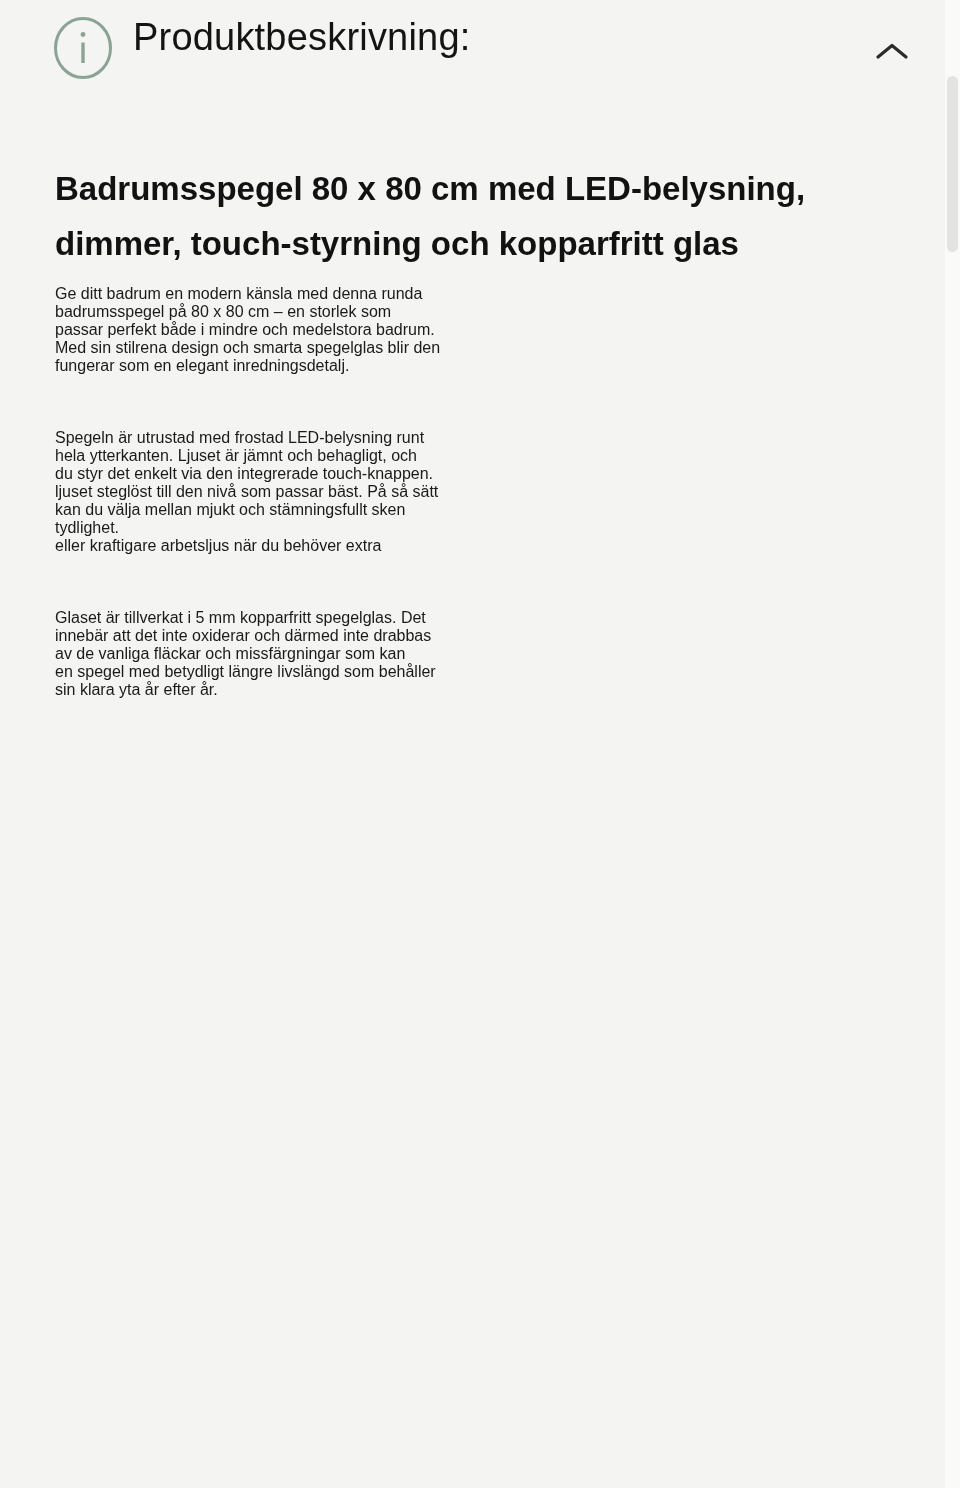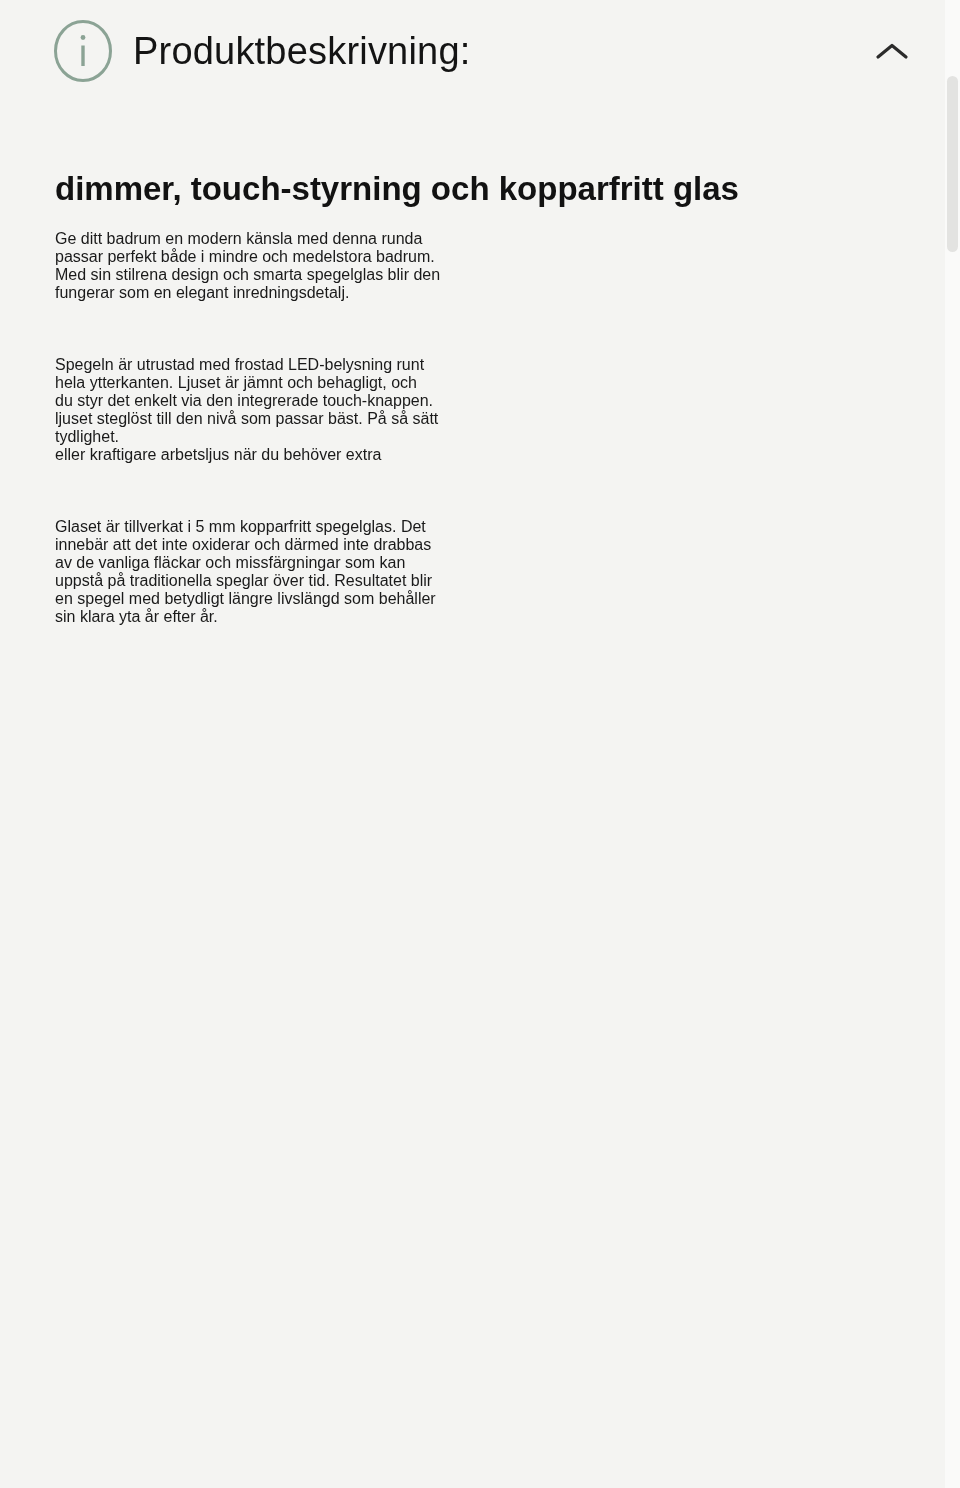--- a/index.html
+++ b/index.html
@@ -12,21 +12,20 @@
     position: relative;
     background: #f4f4f2;
     font-family: "Liberation Sans", sans-serif;
     color: #1a1a1a;
     overflow: hidden;
   }
 
   
   .section-header {
     display: flex;
-    align-items: center;
     padding: 16px 44px 0 53px;
     height: 70px;
     cursor: pointer;
   }
   .info-badge {
     width: 60px;
     height: 64px;
     flex: 0 0 auto;
   }
   .info-badge svg { display: block; }
@@ -105,47 +104,49 @@
     <button class="chevron-btn" aria-label="collapse">
       <svg width="36" height="20" viewBox="0 0 36 20" aria-hidden="true">
         <path d="M4 16 L18 4.5 L32 16" fill="none" stroke="#2b2b2b" stroke-width="3.2" stroke-linecap="round" stroke-linejoin="round"></path>
       </svg>
     </button>
   </div>
 
   <div class="content">
 
     <h2 class="product-title">
+      <div class="tline">Badrumsspegel 80 x 80 cm med LED-belysning,</div>
       <div class="tline">dimmer, touch-styrning och kopparfritt glas</div>
     </h2>
 
     <p class="para first">
       </p>
       <div class="tline">Ge ditt badrum en modern känsla med denna runda</div>
+      <div class="tline">badrumsspegel på 80 x 80 cm – en storlek som</div>
       <div class="tline">passar perfekt både i mindre och medelstora badrum.</div>
       <div class="tline">Med sin stilrena design och smarta spegelglas blir den</div>
       <div class="tline">fungerar som en elegant inredningsdetalj.</div>
     <p></p>
 
     <p class="para">
       </p>
       <div class="tline">Spegeln är utrustad med frostad LED-belysning runt</div>
       <div class="tline">hela ytterkanten. Ljuset är jämnt och behagligt, och</div>
       <div class="tline">du styr det enkelt via den integrerade touch-knappen.</div>
       <div class="tline">ljuset steglöst till den nivå som passar bäst. På så sätt</div>
+      <div class="tline">kan du välja mellan mjukt och stämningsfullt sken</div>
       <div class="tline">tydlighet.</div>
       <div class="tline">eller kraftigare arbetsljus när du behöver extra</div>
     <p></p>
 
     <p class="para">
       </p>
       <div class="tline">Glaset är tillverkat i 5 mm kopparfritt spegelglas. Det</div>
       <div class="tline">innebär att det inte oxiderar och därmed inte drabbas</div>
       <div class="tline">av de vanliga fläckar och missfärgningar som kan</div>
-      <div class="tline">uppstå på traditionella speglar över tid. Resultatet blir</div>
       <div class="tline">en spegel med betydligt längre livslängd som behåller</div>
       <div class="tline">sin klara yta år efter år.</div>
     <p></p>
 
   </div>
 
   <div class="scroll-track">
     <div class="scroll-thumb"></div>
   </div>
 

